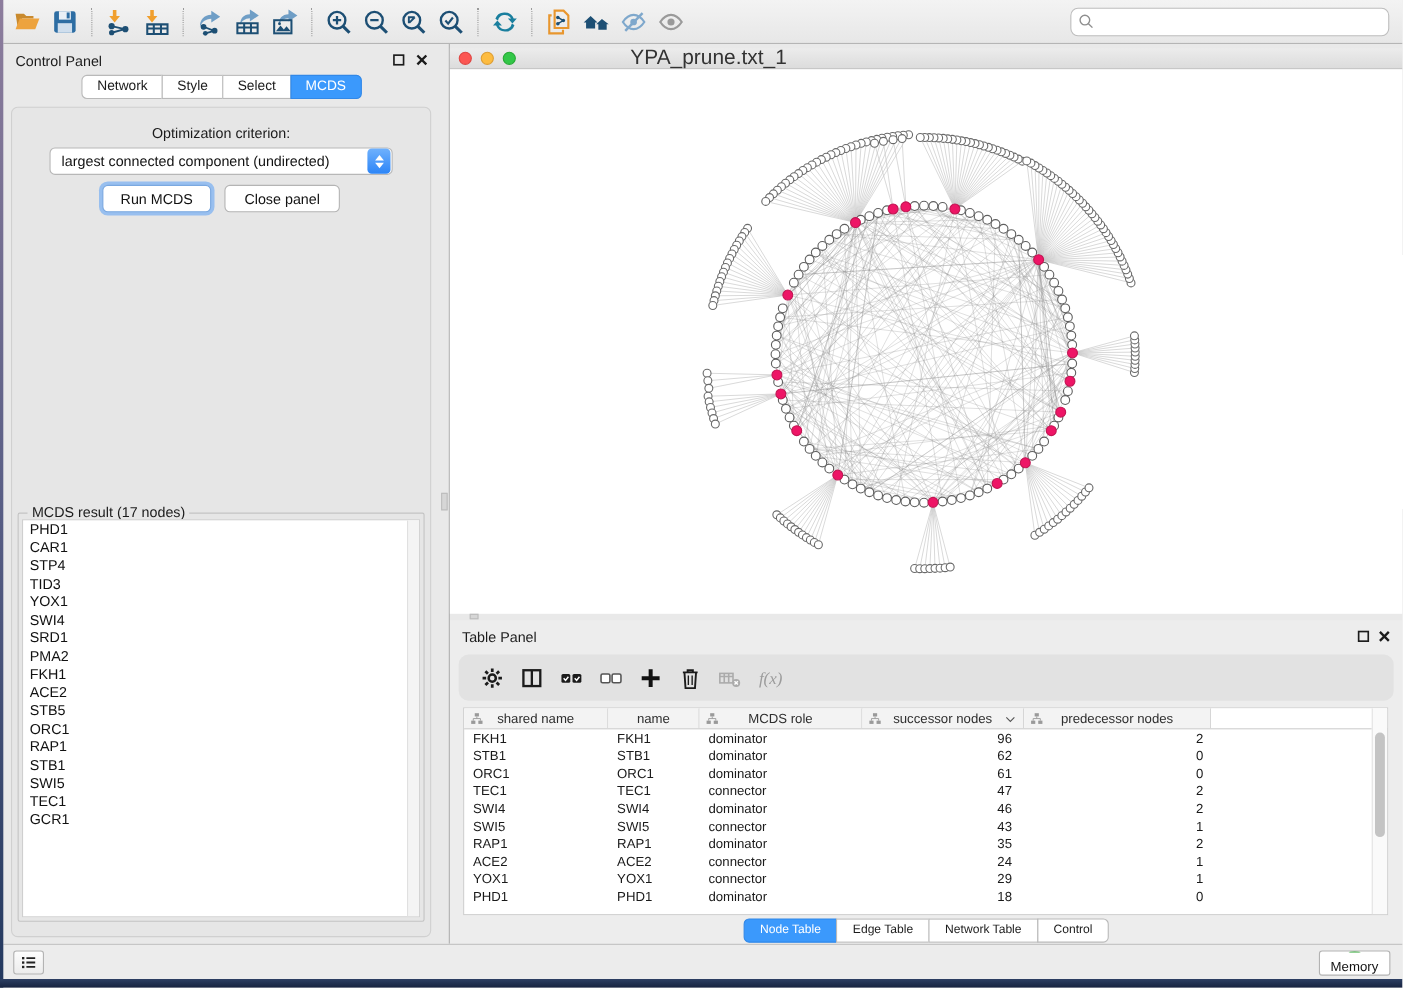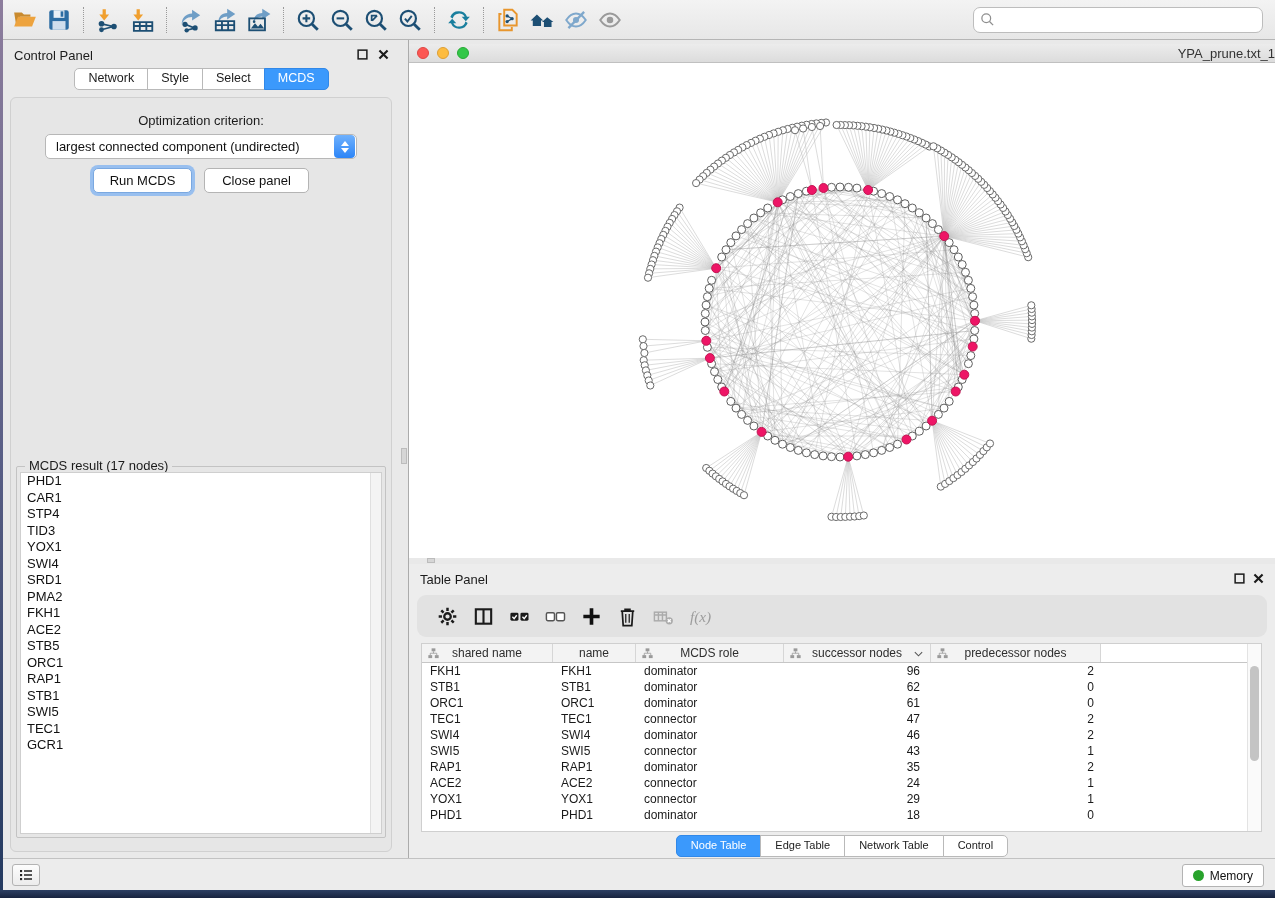--- a/index.html
+++ b/index.html
@@ -76,21 +76,21 @@
 
   
   #net-area { position:absolute; left:409px; top:40px; right:0; height:524px; background:#e9e9e9; }
   #net-titlebar { position:absolute; left:0; right:0; top:4px; height:19px;
     background:linear-gradient(#ececec,#dcdcdc); border-bottom:1px solid #c0c0c0;
     display:flex; align-items:center; }
   .tlight { width:12px; height:12px; border-radius:50%; margin-left:8px; flex:0 0 auto; }
   #tl-close { background:#fc5753; border:1px solid #df4744; }
   #tl-min { background:#fdbc40; border:1px solid #de9f34; }
   #tl-zoom { background:#33c748; border:1px solid #27aa35; }
-  #net-title { flex:1; text-align:right; font-size:13px; color:#333; padding-left:80px; white-space:nowrap; }
+  #net-title { flex:1; text-align:left; font-size:19px; color:#333; padding-left:104px; white-space:nowrap; }
   #net-canvas { position:absolute; left:0; right:0; top:23px; bottom:6px; background:#fff; }
 
   
   #table-panel { position:absolute; left:409px; top:564px; right:0; height:294px; background:#ededed; }
   #tp-head { position:relative; height:28px; }
   #tp-float { right:28px; } #tp-close { right:9px; }
   #tp-toolbar { position:absolute; left:8px; right:8px; top:31px; height:42px; background:#e2e2e2;
     border-radius:9px; display:flex; align-items:center; padding-left:12px; }
   .tp-icon { width:36px; height:30px; display:flex; align-items:center; justify-content:center; }
   .tp-icon svg { width:23px; height:23px; }
@@ -113,21 +113,21 @@
   #table-tabs { position:absolute; left:0; right:0; top:271px; display:flex; justify-content:center; }
   #table-tabs .seg { font-size:11px; padding:3px 14px 4px; }
 
   
   #statusbar { position:absolute; left:3px; top:858px; right:0; height:32px; background:#ececec;
     border-top:1px solid #c2c2c2; }
   #list-btn { position:absolute; left:9px; top:5px; width:28px; height:22px; background:linear-gradient(#fdfdfd,#ececec);
     border:1px solid #b3b3b3; border-radius:3px; display:flex; align-items:center; justify-content:center; }
   #list-btn svg { width:16px; height:16px; }
   #memory-btn { position:absolute; right:11px; top:5px; height:23px; background:#fff;
-    border:1px solid #b3b3b3; border-radius:3px; display:flex; align-items:center; padding:0 10px; gap:6px; }
+    border:1px solid #b3b3b3; border-radius:3px; display:flex; align-items:center; padding:0 10px; gap:6px;flex-direction:column; }
   #memory-dot { width:11px; height:11px; border-radius:50%; background:#28a32c; }
   #memory-label { font-size:12px; color:#111; }
 </style>
 </head>
 <body>
 
 <div id="root">
 
   <div id="toolbar">
     <div id="tb-icons" style="display: flex; align-items: center;">

